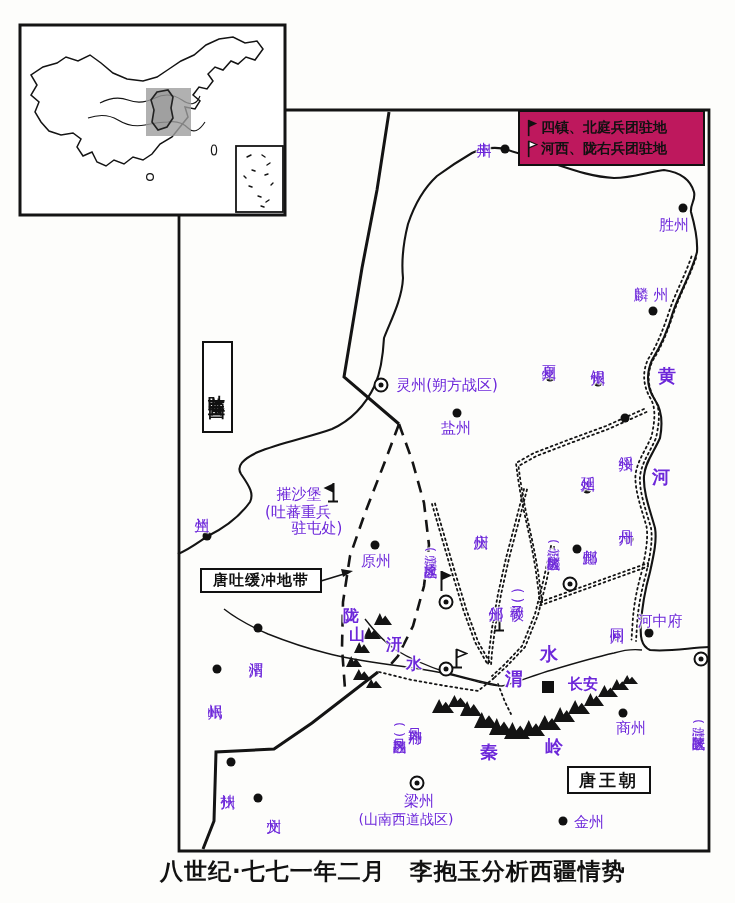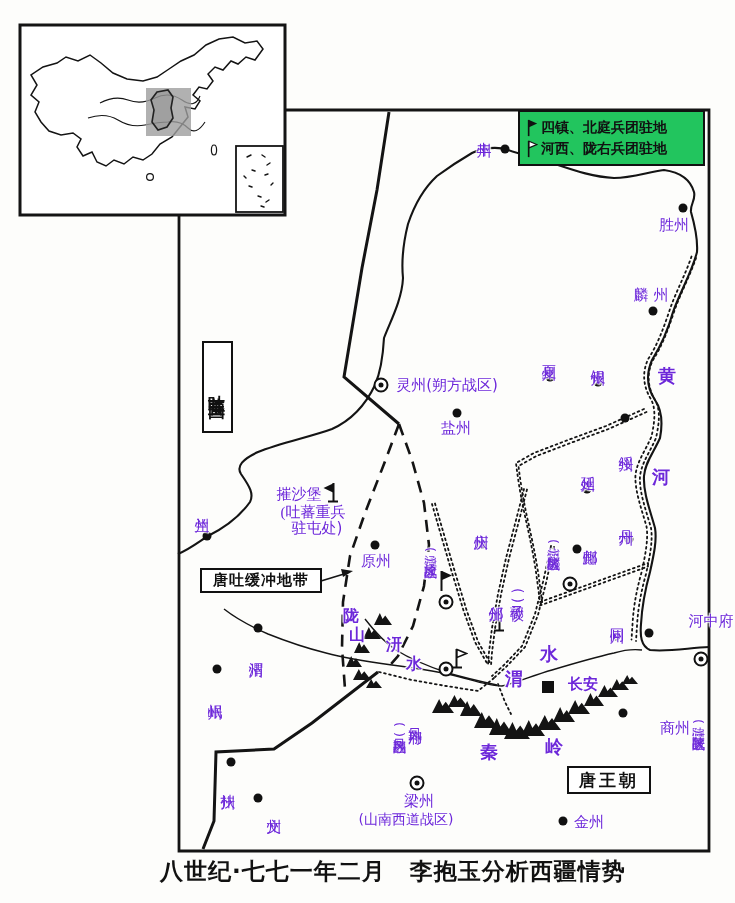--- a/index.html
+++ b/index.html
@@ -17,21 +17,21 @@
   .mk-circled::after{content:"";width:5px;height:5px;background:#111;border-radius:50%;}
   .mk-square{position:absolute;width:12px;height:12px;background:#111;}
   .mk-flag{position:absolute;width:16px;height:22px;}
   .box-label{position:absolute;border:2px solid #111;background:#fff;color:#111;font-weight:bold;
              display:flex;align-items:center;justify-content:center;box-sizing:border-box;}
   #tibet-box{left:202px;top:341px;width:31px;height:92px;writing-mode:vertical-rl;
              text-orientation:upright;font-size:17px;letter-spacing:3px;}
   #buffer-box{left:200px;top:568px;width:122px;height:25px;font-size:15px;letter-spacing:1px;}
   #tang-box{left:567px;top:766px;width:84px;height:28px;font-size:17px;letter-spacing:3px;}
   #legend-box{position:absolute;left:518px;top:110px;width:187px;height:56px;border:2px solid #111;
-              background:#22c55e;display:flex;flex-direction:column;justify-content:center;gap:1px;
+              background:#be185d;display:flex;flex-direction:column;justify-content:center;gap:1px;
               padding:2px 5px;box-sizing:border-box;}
   .legend-row{display:flex;align-items:center;gap:3px;font-size:14px;font-weight:bold;
               color:#111;white-space:nowrap;}
   .legend-row .flag-ic{display:inline-flex;width:13px;height:20px;}
   #caption{position:absolute;left:160px;top:856px;width:462px;text-align:center;
            font-size:23px;font-weight:bold;color:#111;letter-spacing:1px;white-space:nowrap;}
 </style>
 </head>
 <body>
 
@@ -186,23 +186,23 @@
       <div class="place-lbl v" style="left: 626px; top: 445px; transform: translate(-50%, -50%);">绥州</div>
       <div class="mk-dot" style="left: 587px; top: 489px; transform: translate(-50%, -50%);"></div>
       <div class="place-lbl v" style="left: 588px; top: 465px; transform: translate(-50%, -50%);">延州</div>
       <div class="mk-dot" style="left: 629px; top: 539px; transform: translate(-50%, -50%);"></div>
       <div class="place-lbl v" style="left: 626px; top: 519px; transform: translate(-50%, -50%);">丹州</div>
       <div class="mk-dot" style="left: 577px; top: 549px; transform: translate(-50%, -50%);"></div>
       <div class="place-lbl v" style="left: 590px; top: 538px; transform: translate(-50%, -50%);">鄜州</div>
       <div class="mk-dot" style="left: 616px; top: 636px; transform: translate(-50%, -50%);"></div>
       <div class="place-lbl v" style="left: 617px; top: 617px; transform: translate(-50%, -50%);">同州</div>
       <div class="mk-dot" style="left: 649px; top: 633px; transform: translate(-50%, -50%);"></div>
-      <div class="place-lbl" style="left: 711px; top: 621px; transform: translate(-50%, -50%); text-align: center;">河中府</div>
+      <div class="place-lbl" style="left: 660px; top: 621px; transform: translate(-50%, -50%); text-align: center;">河中府</div>
       <div class="mk-dot" style="left: 623px; top: 713px; transform: translate(-50%, -50%);"></div>
-      <div class="place-lbl" style="left: 631px; top: 728px; transform: translate(-50%, -50%); margin-left: 44px;">商州</div>
+      <div class="place-lbl" style="left: 631px; top: 728px; transform: translate(-50%, -50%);">商州</div>
       <div class="mk-dot" style="left: 563px; top: 821px; transform: translate(-50%, -50%);"></div>
       <div class="place-lbl" style="left: 589px; top: 822px; transform: translate(-50%, -50%);">金州</div>
       <div class="mk-dot" style="left: 207px; top: 536px; transform: translate(-50%, -50%);"></div>
       <div class="place-lbl v" style="left: 202px; top: 506px; transform: translate(-50%, -50%);">兰州</div>
       <div class="mk-dot" style="left: 457px; top: 413px; transform: translate(-50%, -50%);"></div>
       <div class="place-lbl" style="left: 456px; top: 428px; transform: translate(-50%, -50%);">盐州</div>
       <div class="mk-dot" style="left: 482px; top: 544px; transform: translate(-50%, -50%);"></div>
       <div class="place-lbl v" style="left: 481px; top: 523px; transform: translate(-50%, -50%);">庆州</div>
       <div class="mk-dot" style="left: 375px; top: 545px; transform: translate(-50%, -50%);"></div>
       <div class="place-lbl" style="left: 376px; top: 561px; transform: translate(-50%, -50%); text-align: center;">原州</div>
@@ -245,21 +245,21 @@
       <div class="place-lbl" style="left: 419px; top: 801px; transform: translate(-50%, -50%);">梁州</div>
       <div class="place-lbl" style="font-size: 14px; left: 406px; top: 820px; transform: translate(-50%, -50%); text-align: right;">(山南西道战区)</div>
       <div class="mk-circled" style="left: 701px; top: 659px; transform: translate(-50%, -50%);"></div>
       <div class="place-lbl v" style="font-size: 13px; left: 698px; top: 726px; transform: translate(-50%, -50%);">陕州(陕虢战区)</div>
       <div class="mk-flag" style="left: 322px; top: 482px;"><svg width="16" height="22" viewBox="0 0 16 22" xmlns="http://www.w3.org/2000/svg">
           <line x1="11.5" y1="1" x2="11.5" y2="19" stroke="#111" stroke-width="2"></line>
           <path d="M11,1.5 L1.5,6 L11,10.5 Z" fill="#111"></path>
           <line x1="6" y1="19.5" x2="16" y2="19.5" stroke="#111" stroke-width="2"></line>
         </svg></div>
       <div class="place-lbl" style="left: 299px; top: 494px; transform: translate(-50%, -50%);">摧沙堡</div>
-      <div class="place-lbl" style="left: 313px; top: 512px; transform: translate(-50%, -50%); font-family: Liberation Serif, serif;">(吐蕃重兵</div>
+      <div class="place-lbl" style="left: 298px; top: 512px; transform: translate(-50%, -50%);">(吐蕃重兵</div>
       <div class="place-lbl" style="left: 301px; top: 528px; transform: translate(-50%, -50%); padding-left: 32px;">驻屯处)</div>
       <div class="place-lbl geo" style="left: 667px; top: 376px; transform: translate(-50%, -50%);">黄</div>
       <div class="place-lbl geo" style="left: 661px; top: 477px; transform: translate(-50%, -50%);">河</div>
       <div class="place-lbl geo" style="left: 514px; top: 679px; transform: translate(-50%, -50%);">渭</div>
       <div class="place-lbl geo" style="left: 549px; top: 654px; transform: translate(-50%, -50%);">水</div>
       <div class="place-lbl geo" style="font-size: 16px; left: 394px; top: 645px; transform: translate(-50%, -50%);">汧</div>
       <div class="place-lbl geo" style="font-size: 16px; left: 414px; top: 664px; transform: translate(-50%, -50%);">水</div>
       <div class="place-lbl geo" style="font-size: 16px; left: 351px; top: 616px; transform: translate(-50%, -50%);">陇</div>
       <div class="place-lbl geo" style="font-size: 16px; left: 357px; top: 635px; transform: translate(-50%, -50%);">山</div>
       <div class="place-lbl geo" style="left: 489px; top: 752px; transform: translate(-50%, -50%);">秦</div>

